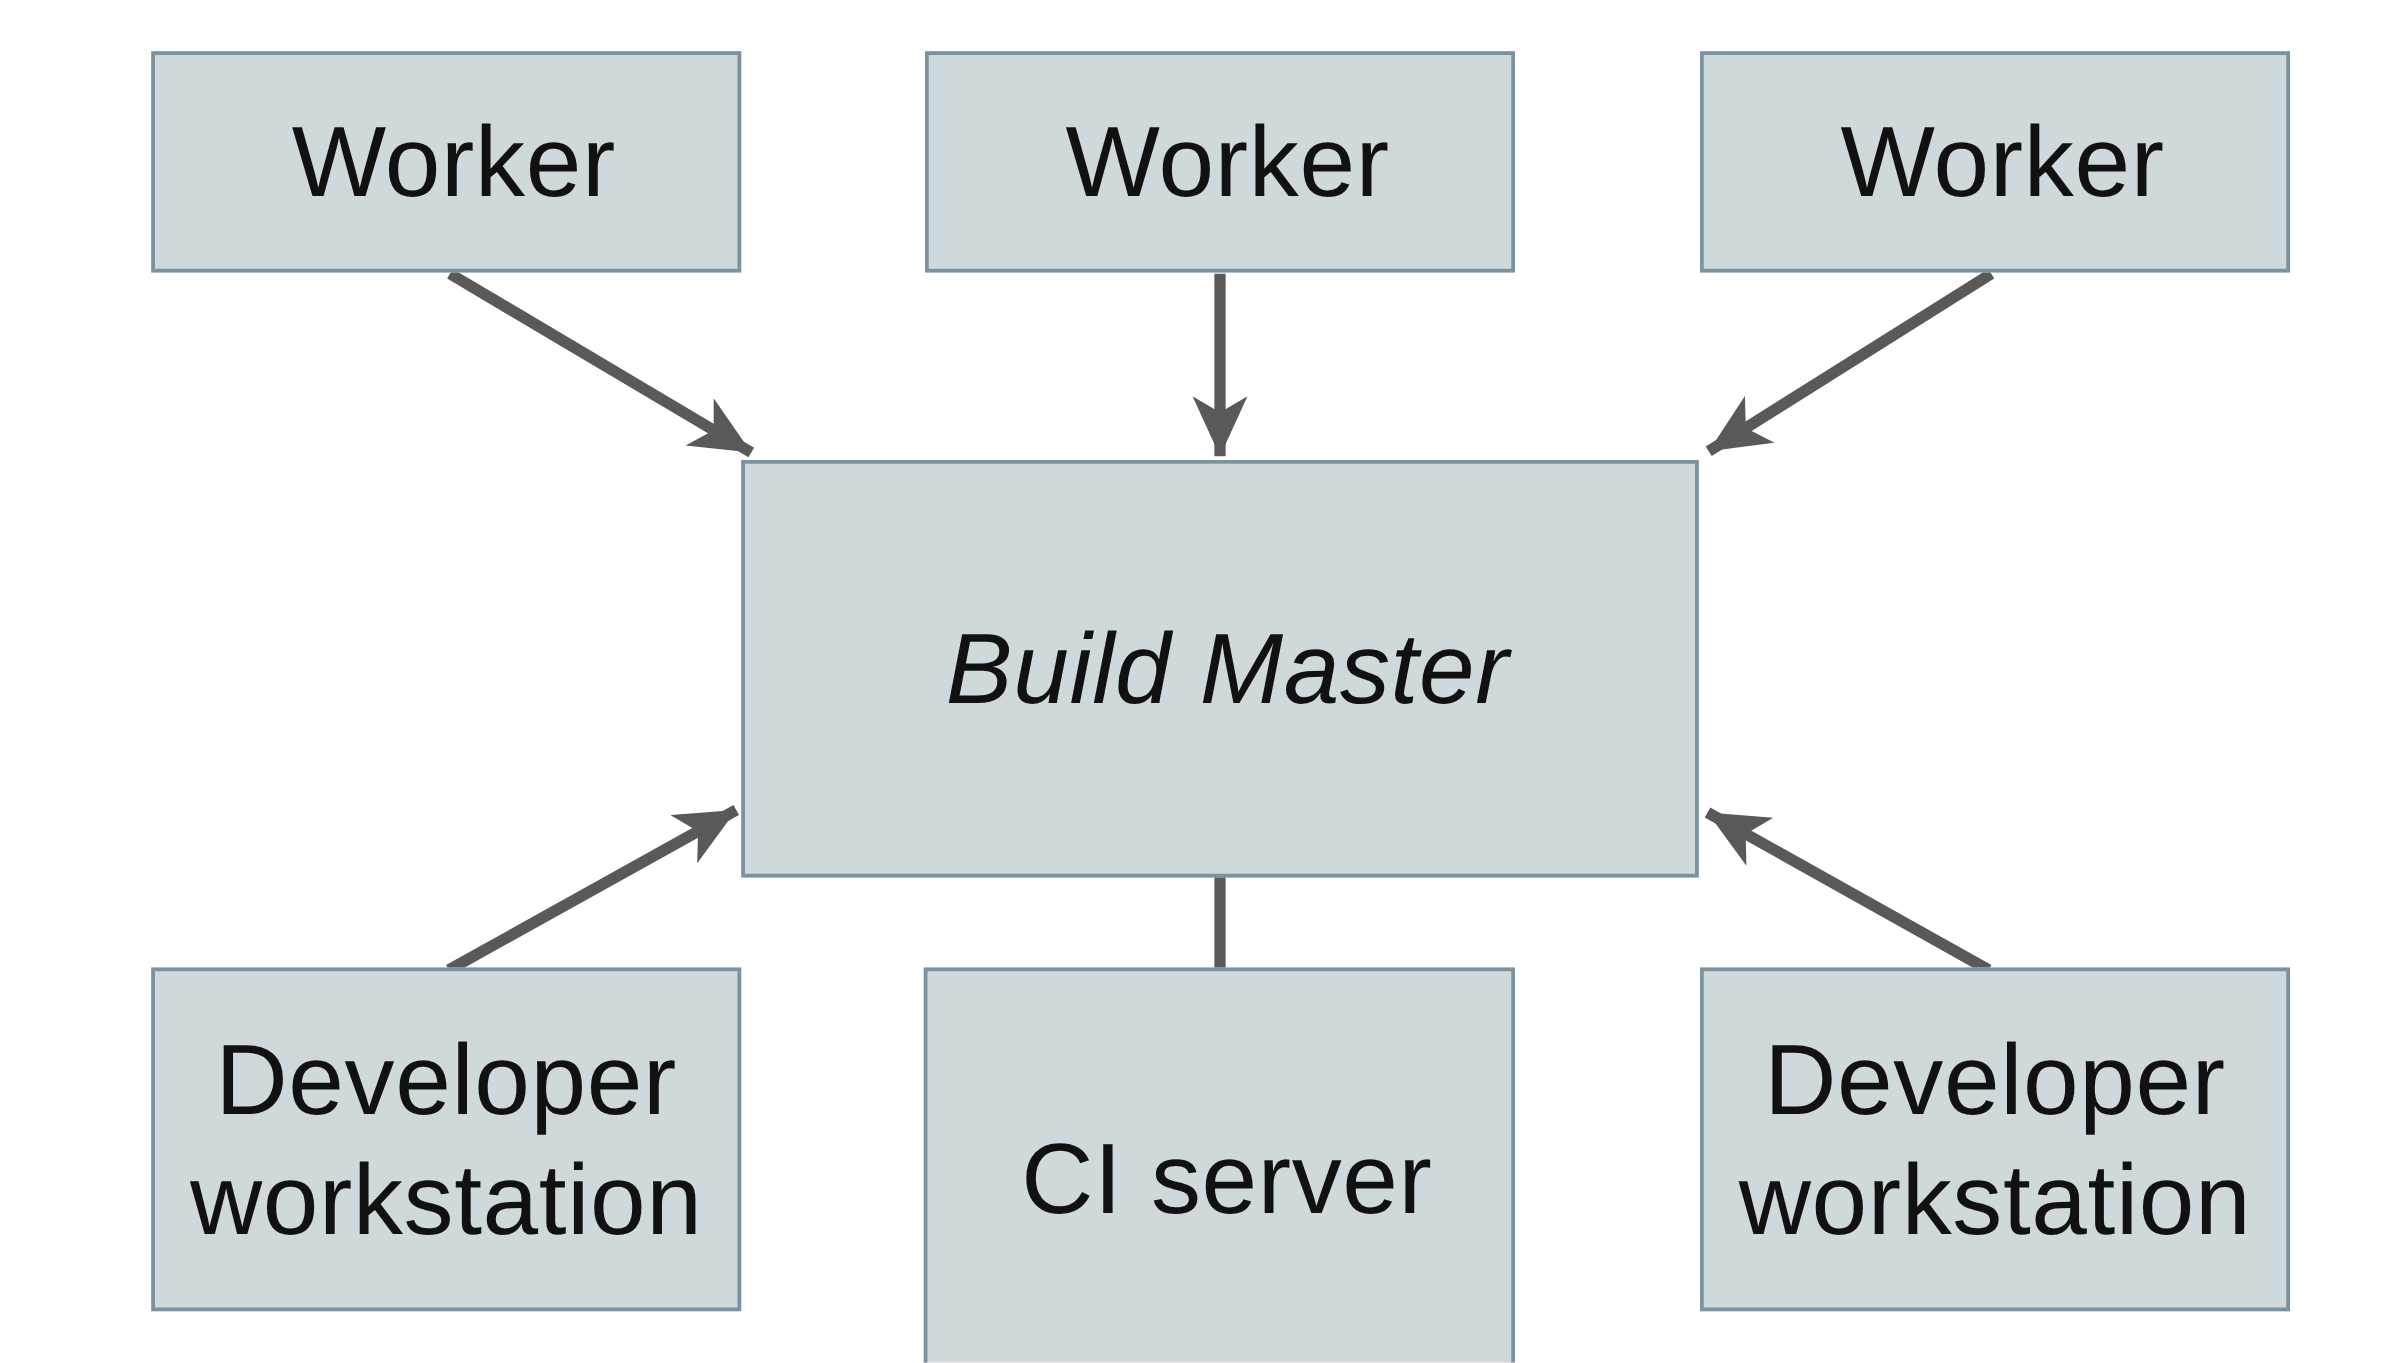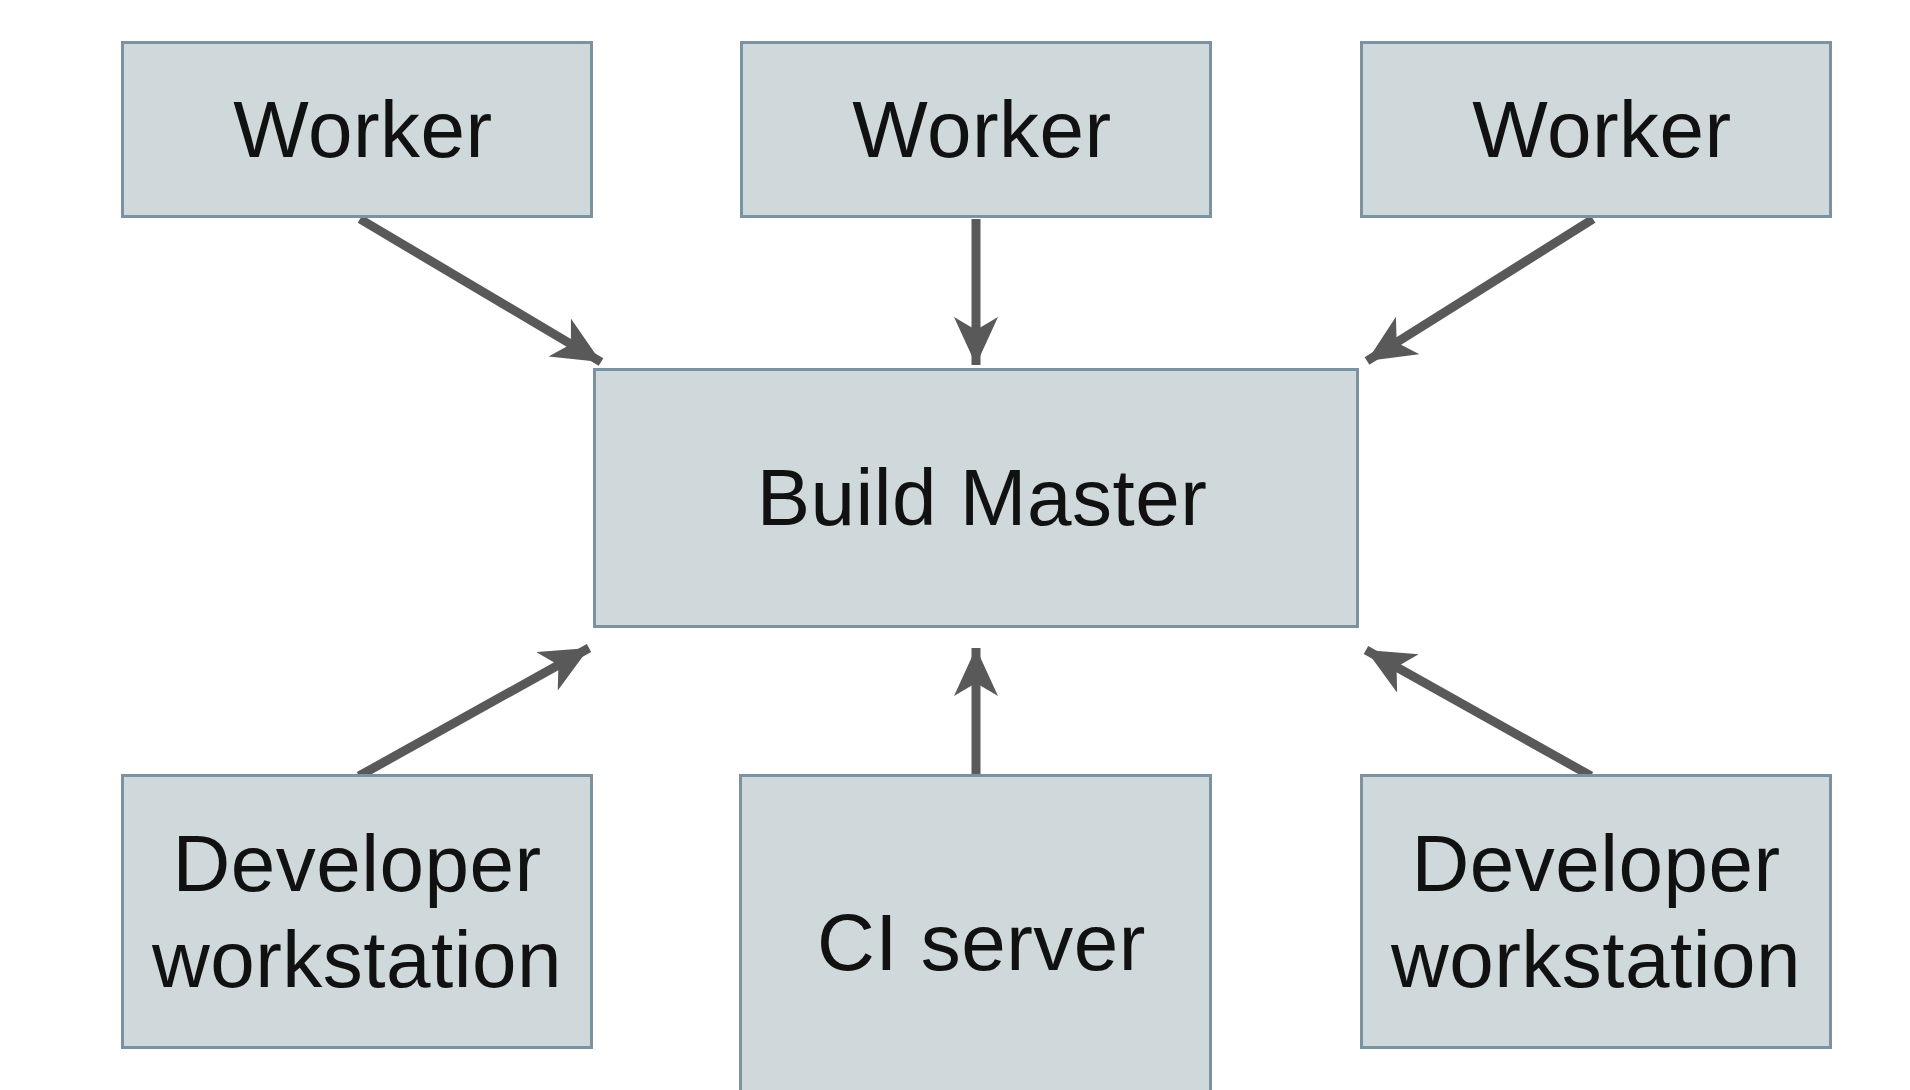--- a/index.html
+++ b/index.html
@@ -42,21 +42,21 @@
     text-align: center;
     color: var(--text);
     font-size: 80px;
     line-height: 1.19;
     letter-spacing: 0.5px;
     padding-left: 12px;
   }
   .node-worker1  { left: 121px;  top: 41px;  width: 472px; height: 177px; }
   .node-worker2  { left: 740px;  top: 41px;  width: 472px; height: 177px; }
   .node-worker3  { left: 1360px; top: 41px;  width: 472px; height: 177px; }
-  .node-build-master { left: 593px; top: 368px; width: 766px; height: 260px; }
+  .node-build-master { left: 593px; top: 368px; width: 766px; height: 334px; font-style: italic; }
   .node-dev-ws1  { left: 121px;  top: 774px; width: 472px; height: 275px; padding: 0 14px; }
   .node-ci-server{ left: 739px;  top: 774px; width: 473px; height: 338px; }
   .node-dev-ws2  { left: 1360px; top: 774px; width: 472px; height: 275px; padding: 0 14px; }
   .node-label { display: inline-block; }
 </style>
 </head>
 <body>
 
 <div class="canvas">
 

